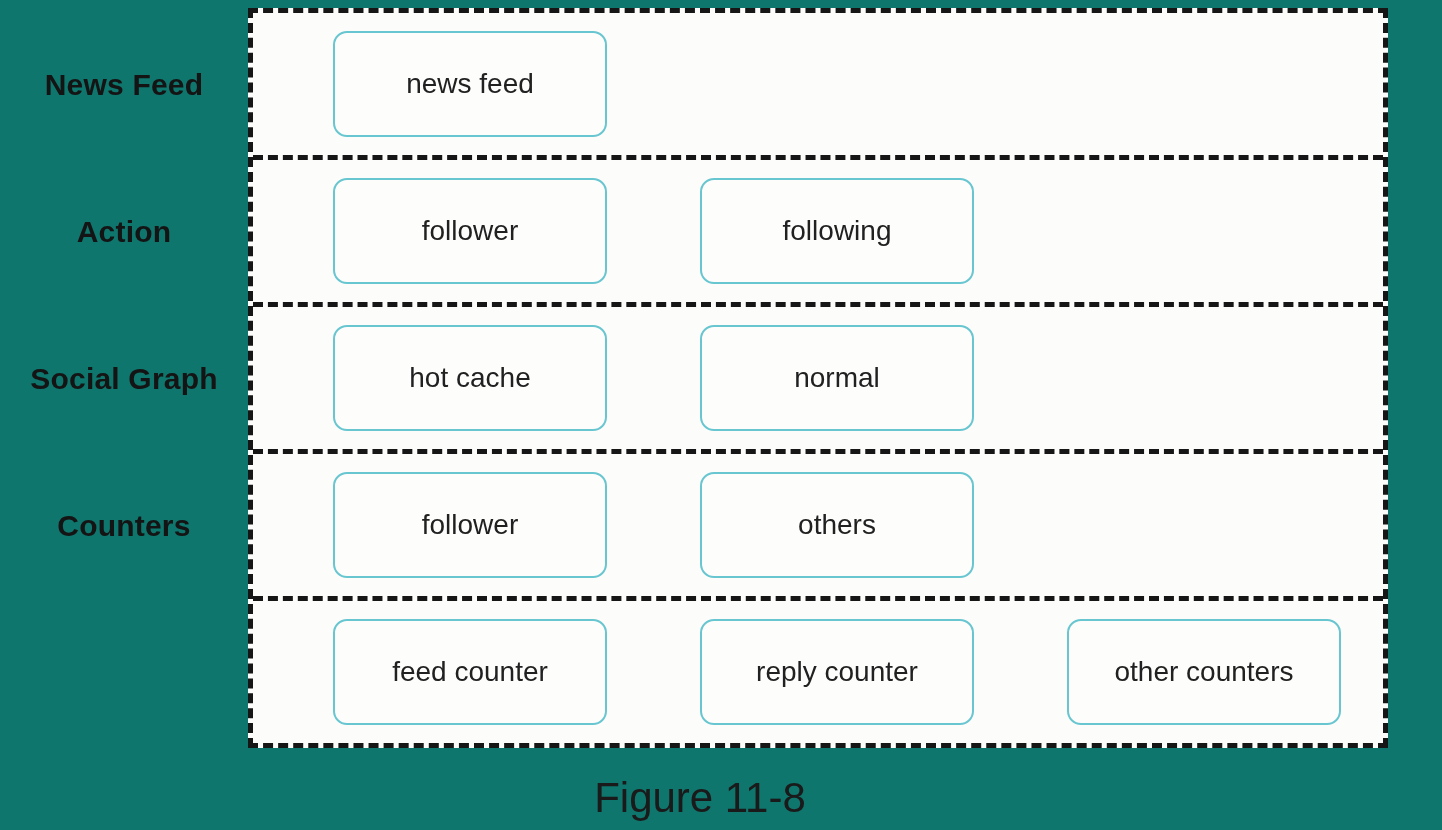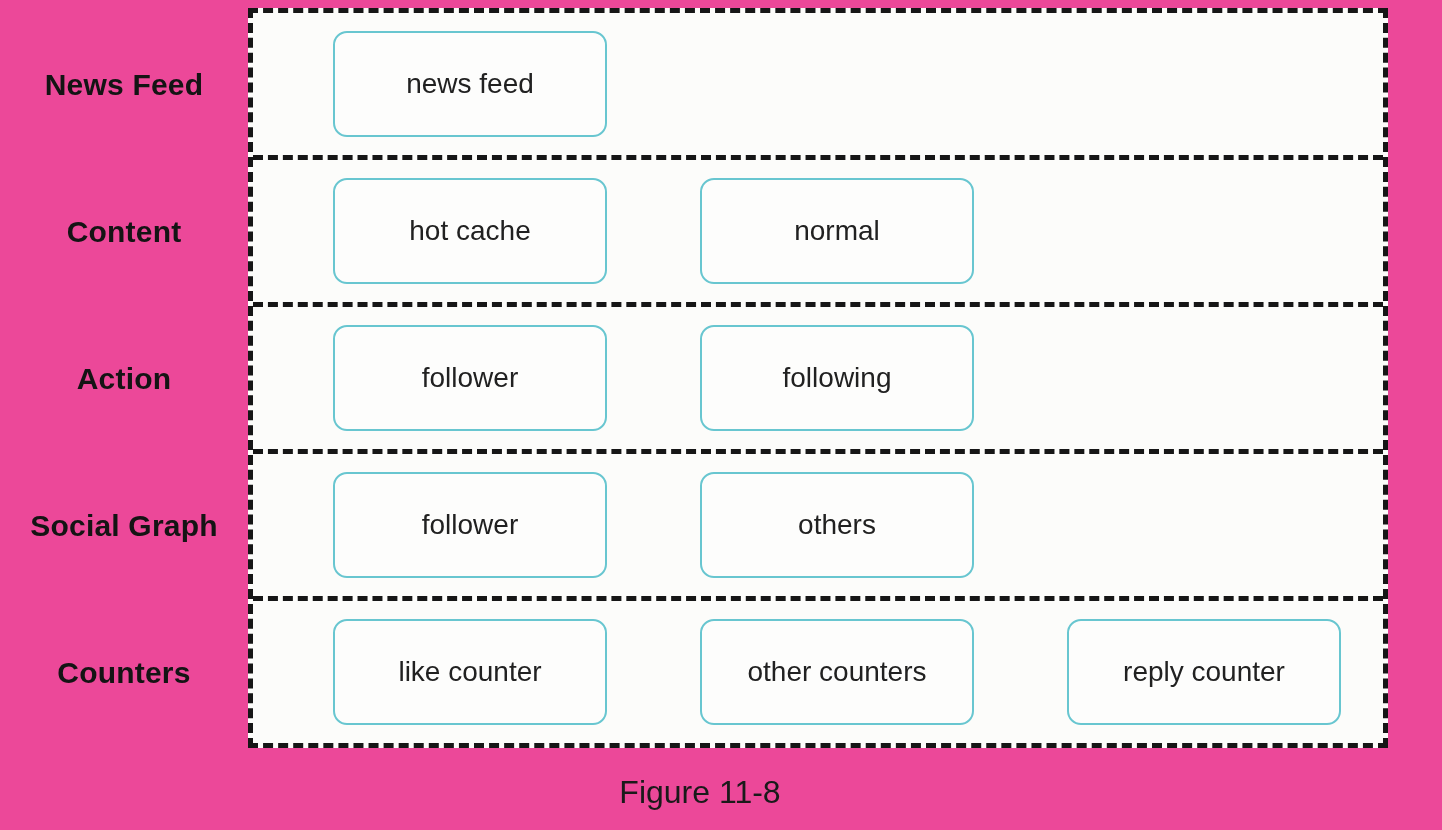--- a/index.html
+++ b/index.html
@@ -4,21 +4,21 @@
 <style>
   html, body {
     margin: 0;
     padding: 0;
     background: #ffffff;
   }
   .stage {
     position: relative;
     width: 1442px;
     height: 830px;
-    background: #ec4899;
+    background: #0f766e;
     font-family: "Liberation Sans", sans-serif;
     color: #1c1c1c;
     overflow: hidden;
     box-sizing: border-box;
   }
   .diagram {
     display: flex;
     align-items: flex-start;
     padding-top: 8px;
   }
@@ -71,62 +71,61 @@
     align-items: center;
     justify-content: center;
     font-size: 28px;
     color: #212121;
     flex: 0 0 auto;
   }
   .caption {
     margin-top: 26px;
     width: 1400px;
     text-align: center;
-    font-size: 32px;
+    font-size: 42px;
     color: #1a1a1a;
   }
 </style>
 </head>
 <body>
 
 <div class="stage">
   <div class="diagram">
 
     <div class="labels-col">
       <div class="row-label">News Feed</div>
-      <div class="row-label">Content</div>
       <div class="row-label">Action</div>
       <div class="row-label">Social Graph</div>
       <div class="row-label">Counters</div>
     </div>
 
     <div class="grid-area">
 
       <div class="grid-row">
         <div class="node">news feed</div>
       </div>
 
       <div class="grid-row">
-        <div class="node">hot cache</div>
-        <div class="node">normal</div>
+        <div class="node">follower</div>
+        <div class="node">following</div>
       </div>
 
       <div class="grid-row">
-        <div class="node">follower</div>
-        <div class="node">following</div>
+        <div class="node">hot cache</div>
+        <div class="node">normal</div>
       </div>
 
       <div class="grid-row">
         <div class="node">follower</div>
         <div class="node">others</div>
       </div>
 
       <div class="grid-row">
-        <div class="node">like counter</div>
+        <div class="node">feed counter</div>
+        <div class="node">reply counter</div>
         <div class="node">other counters</div>
-        <div class="node">reply counter</div>
       </div>
 
     </div>
   </div>
 
   <div class="caption">Figure 11-8</div>
 </div>
 
 </body></html>

